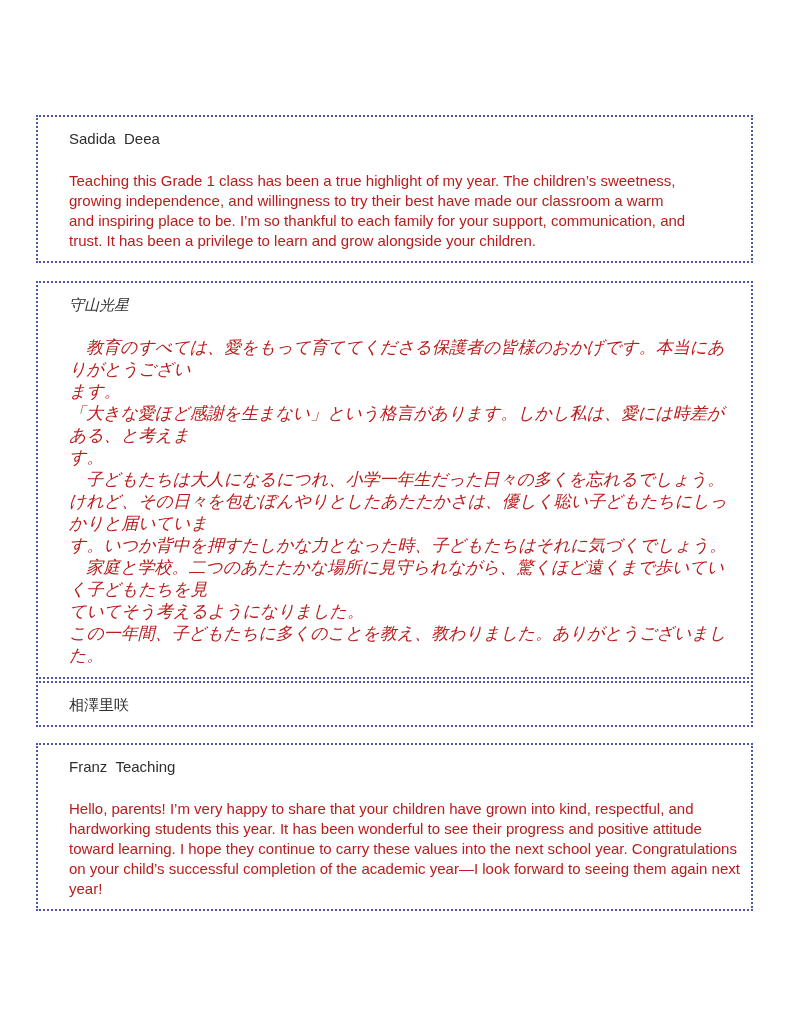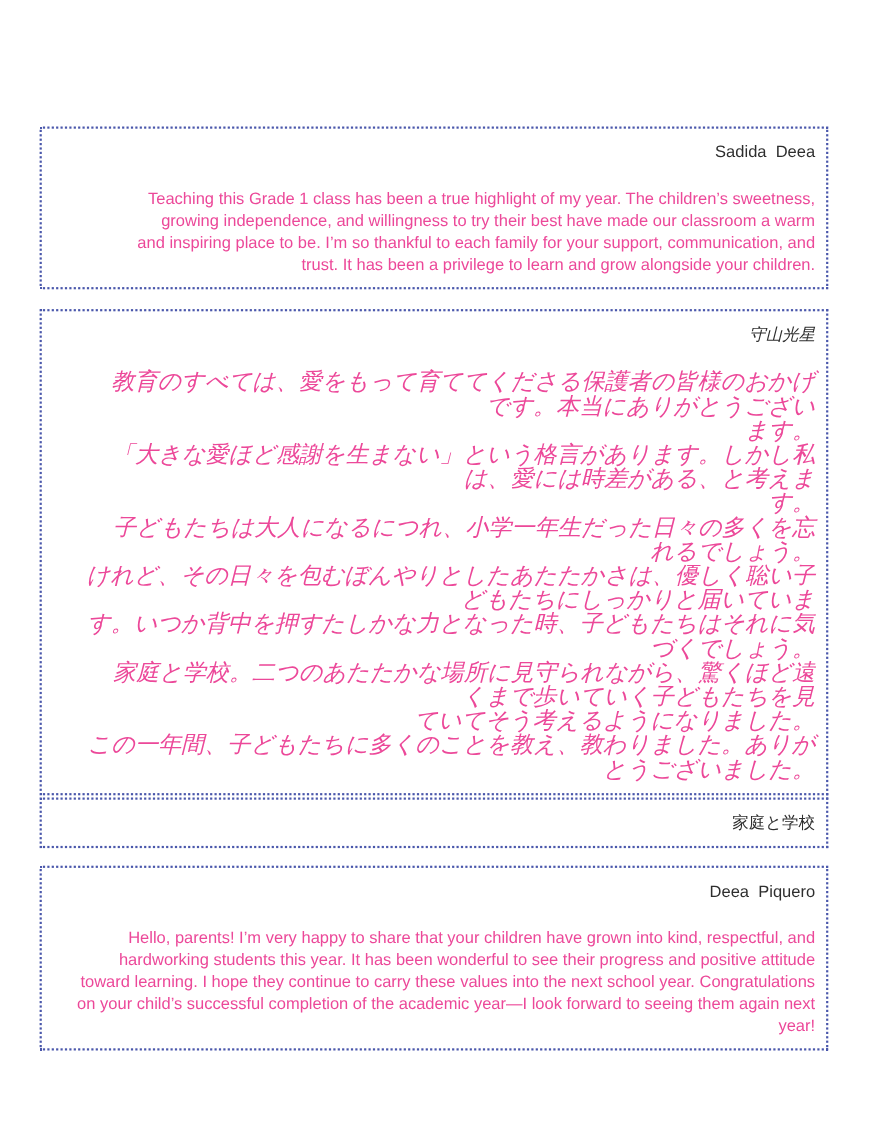--- a/index.html
+++ b/index.html
@@ -18,43 +18,42 @@
     box-sizing: border-box;
     width: 791px;
     padding: 115px 36px 40px 36px;
   }
   .card {
     box-sizing: border-box;
     width: 717px;
     border: 2px dotted #4a57ab;
     padding: 8px 10px 10px 31px;
     background: #ffffff;
-    text-align: right;
   }
   .card.gap-lg { margin-bottom: 18px; }
   .card.gap-xs { margin-bottom: 2px; font-style: italic; }
   .card.gap-md { margin-bottom: 16px; }
   .teacher-name {
     font-size: 15px;
     line-height: 20px;
     margin: 4px 0 0 0;
     white-space: pre-wrap;
     color: #2e2e2e;
   }
   .message {
     white-space: pre-wrap;
-    color: #ec4899;
+    color: #b91c1c;
   }
   .message.en {
     font-size: 15px;
     line-height: 20px;
     margin-top: 22px;
   }
   .message.ja {
-    font-size: 21px;
+    font-size: 17px;
     line-height: 22px;
     margin-top: 22px;
   }
 </style>
 </head>
 <body>
 
 <div class="page">
 
   <div class="card gap-lg">
@@ -73,25 +72,25 @@
 す。
 　子どもたちは大人になるにつれ、小学一年生だった日々の多くを忘れるでしょう。
 けれど、その日々を包むぼんやりとしたあたたかさは、優しく聡い子どもたちにしっかりと届いていま
 す。いつか背中を押すたしかな力となった時、子どもたちはそれに気づくでしょう。
 　家庭と学校。二つのあたたかな場所に見守られながら、驚くほど遠くまで歩いていく子どもたちを見
 ていてそう考えるようになりました。
 この一年間、子どもたちに多くのことを教え、教わりました。ありがとうございました。</div>
   </div>
 
   <div class="card gap-md">
-    <div class="teacher-name">家庭と学校</div>
+    <div class="teacher-name">相澤里咲</div>
   </div>
 
   <div class="card">
-    <div class="teacher-name">Deea  Piquero</div>
+    <div class="teacher-name">Franz  Teaching</div>
     <div class="message en">Hello, parents! I’m very happy to share that your children have grown into kind, respectful, and
 hardworking students this year. It has been wonderful to see their progress and positive attitude
 toward learning. I hope they continue to carry these values into the next school year. Congratulations
 on your child’s successful completion of the academic year—I look forward to seeing them again next
 year!</div>
   </div>
 
 </div>
 
 </body></html>

